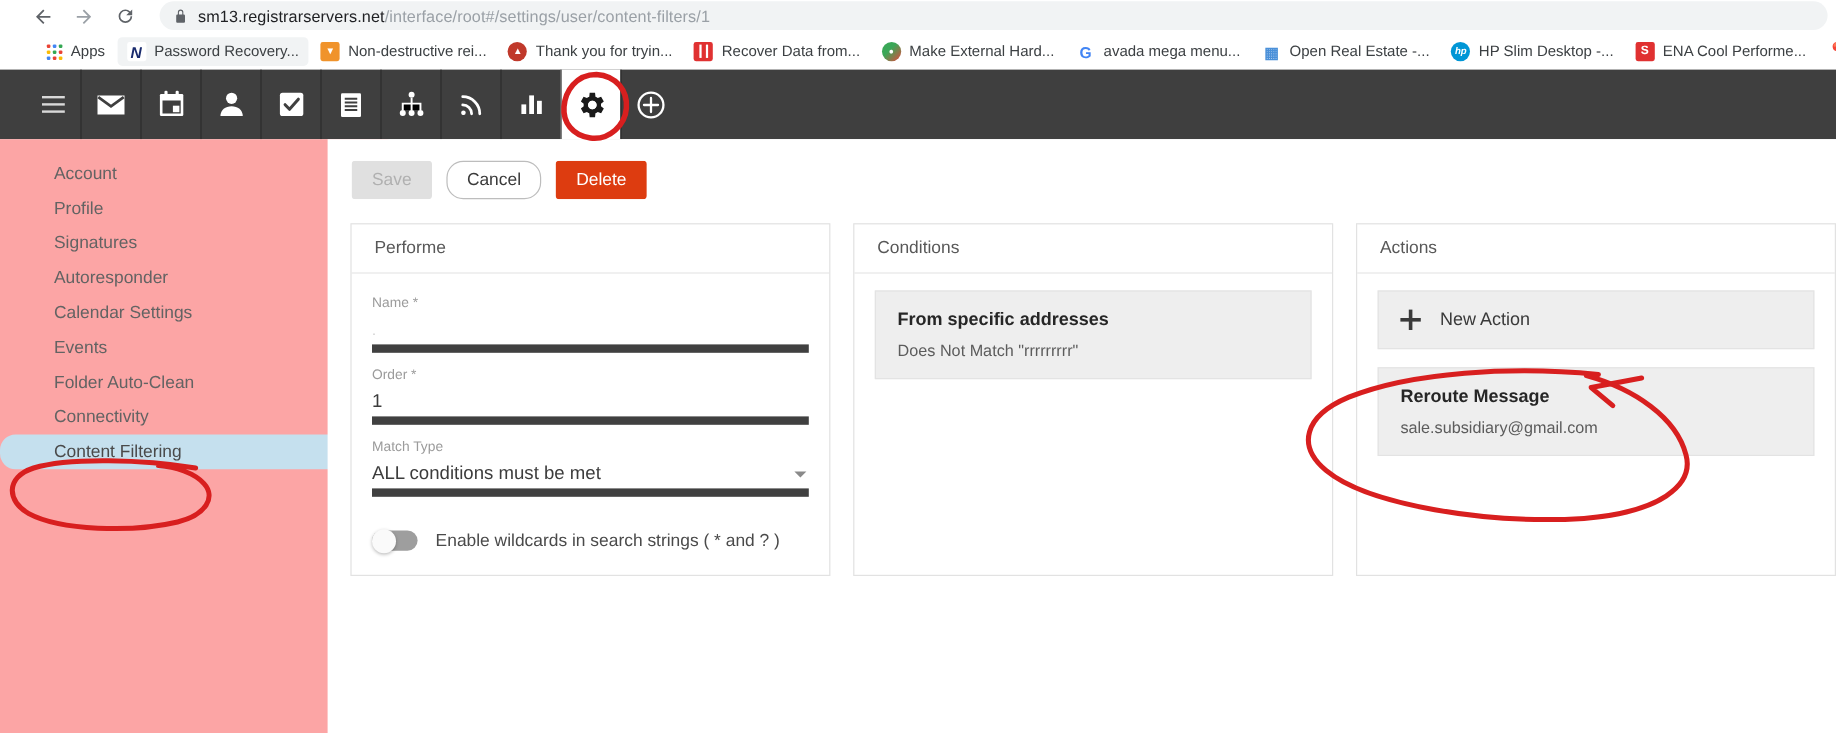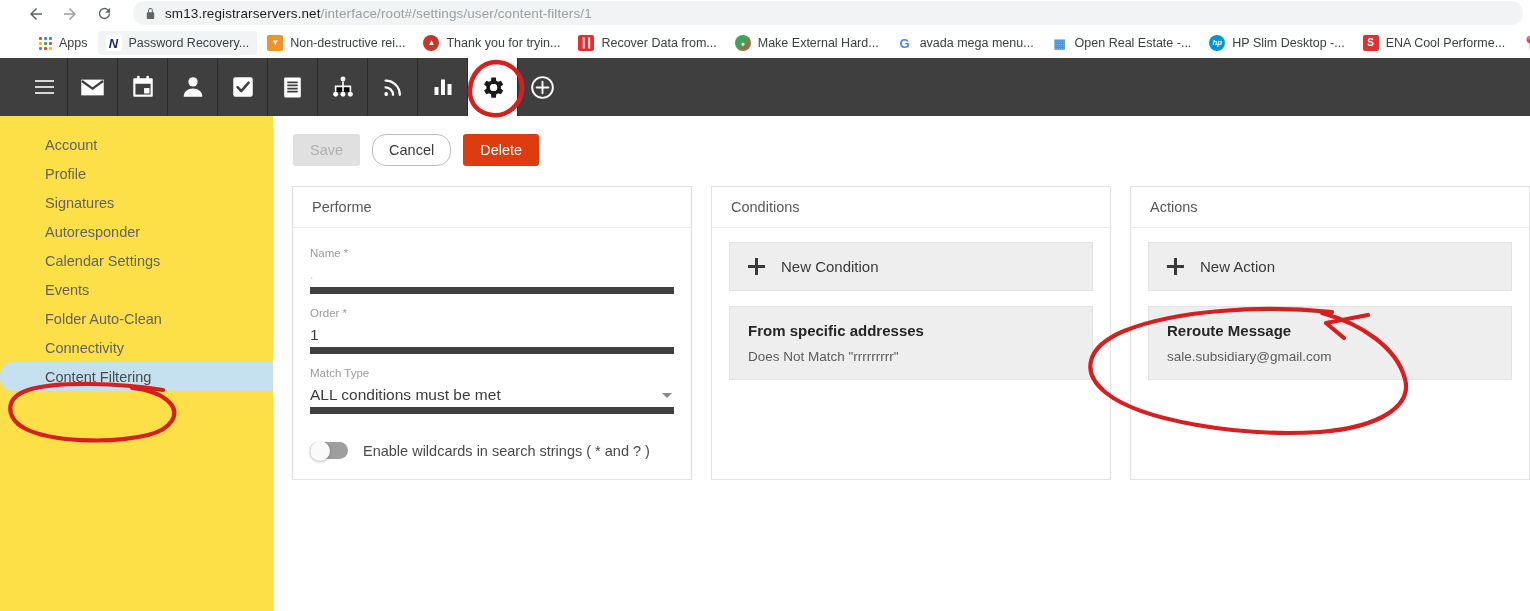--- a/index.html
+++ b/index.html
@@ -83,21 +83,21 @@
     position: relative;
   }
   .tool-ico:first-of-type { border-left: none; }
   .tool-ico.active { background: #ffffff; }
   .tool-ico svg { display: block; }
 
   
   .sidebar {
     position: absolute; top: 116px; left: 0;
     width: 324px; height: 495px;
-    background: #fde047;
+    background: #fca5a5;
     border-right: 1px solid #d4d4d4;
     padding-top: 14px;
   }
   .side-item {
     height: 29px; display: flex; align-items: center;
     padding-left: 45px; font-size: 14.5px; color: #636363;
     white-space: nowrap;
   }
   .side-item.selected { background: #c5e0ee; color: #4a4a4a; border-radius: 13px; }
 
@@ -434,24 +434,20 @@
               <span class="knob"></span>
             </span>
           <span class="toggle-label">Enable wildcards in search strings ( * and ? )</span>
         </div>
       </div>
     </div>
 
     <div class="card">
       <div class="card-head">Conditions</div>
       <div class="card-body">
-        <div class="rule new">
-          <span class="plus"></span>
-          <span class="rule-new-label">New Condition</span>
-        </div>
         <div class="rule">
           <div class="rule-title">From specific addresses</div>
           <div class="rule-sub">Does Not Match "rrrrrrrrr"</div>
         </div>
       </div>
     </div>
 
     <div class="card">
       <div class="card-head">Actions</div>
       <div class="card-body">

